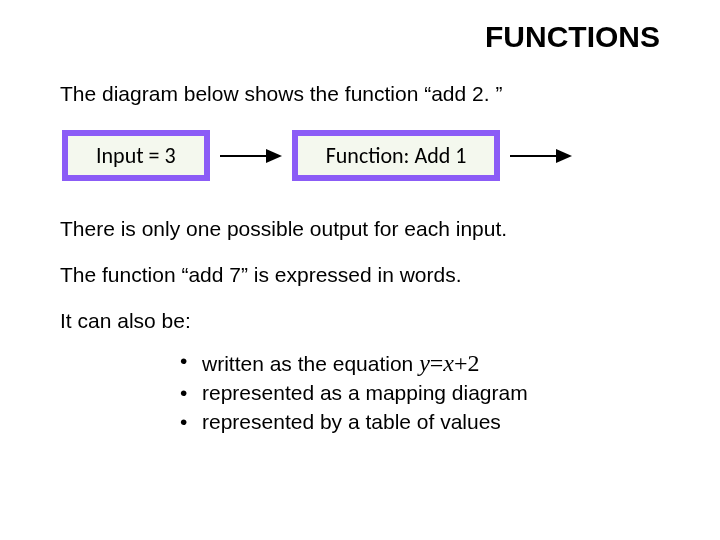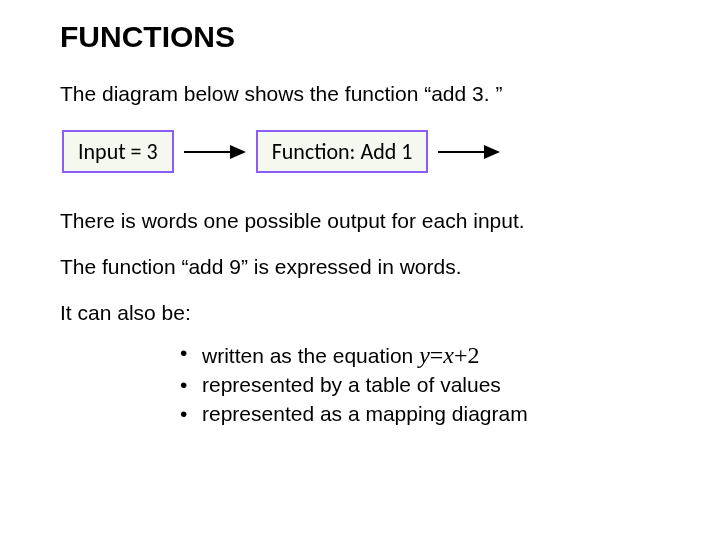--- a/index.html
+++ b/index.html
@@ -5,40 +5,40 @@
   * { box-sizing: border-box; margin: 0; padding: 0; }
   body {
     width: 720px;
     height: 540px;
     background: #fff;
     font-family: Arial, Helvetica, sans-serif;
     color: #000;
     padding: 20px 60px 20px 60px;
   }
   .title {
-    text-align: left;
+    text-align: right;
     font-size: 30px;
     font-weight: bold;
     margin-bottom: 28px;
   }
   .intro {
     font-size: 21px;
     margin-bottom: 24px;
   }
   .diagram {
     display: flex;
     align-items: center;
     gap: 10px;
     margin-bottom: 36px;
     padding: 0 2px;
   }
   .box {
-    border: 2px solid #8b5cf6;
+    border: 6px solid #8b5cf6;
     background: #f4f8ee;
-    padding: 6px 14px;
+    padding: 6px 28px;
     font-family: Calibri, Arial, sans-serif;
     font-size: 22px;
     white-space: nowrap;
   }
   .arrow {
     flex: 0 0 auto;
   }
   .arrow svg { display: block; }
   .para {
     font-size: 21px;
@@ -73,44 +73,44 @@
   .eq-op, .eq-num {
     font-family: "Times New Roman", Times, serif;
     font-size: 24px;
   }
 </style>
 </head>
 <body>
 
 <h1 class="title">FUNCTIONS</h1>
 
-<p class="intro">The diagram below shows the function “add 3. ”</p>
+<p class="intro">The diagram below shows the function “add 2. ”</p>
 
 <div class="diagram">
   <div class="box">Input = 3</div>
   <div class="arrow">
     <svg width="62" height="20" viewBox="0 0 62 20">
       <line x1="0" y1="10" x2="46" y2="10" stroke="#000" stroke-width="2"></line>
       <polygon points="46,3 62,10 46,17" fill="#000"></polygon>
     </svg>
   </div>
   <div class="box">Function: Add 1</div>
   <div class="arrow">
     <svg width="62" height="20" viewBox="0 0 62 20">
       <line x1="0" y1="10" x2="46" y2="10" stroke="#000" stroke-width="2"></line>
       <polygon points="46,3 62,10 46,17" fill="#000"></polygon>
     </svg>
   </div>
 </div>
 
-<p class="para">There is words one possible output for each input.</p>
+<p class="para">There is only one possible output for each input.</p>
 
-<p class="para">The function “add 9” is expressed in words.</p>
+<p class="para">The function “add 7” is expressed in words.</p>
 
 <p class="lead">It can also be:</p>
 
 <ul class="bullets">
   <li>
     <span>written as the equation </span><span class="eq-var">y</span><span class="eq-op">=</span><span class="eq-var">x</span><span class="eq-op">+</span><span class="eq-num">2</span>
   </li>
+  <li>represented as a mapping diagram</li>
   <li>represented by a table of values</li>
-  <li>represented as a mapping diagram</li>
 </ul>
 
 </body></html>

